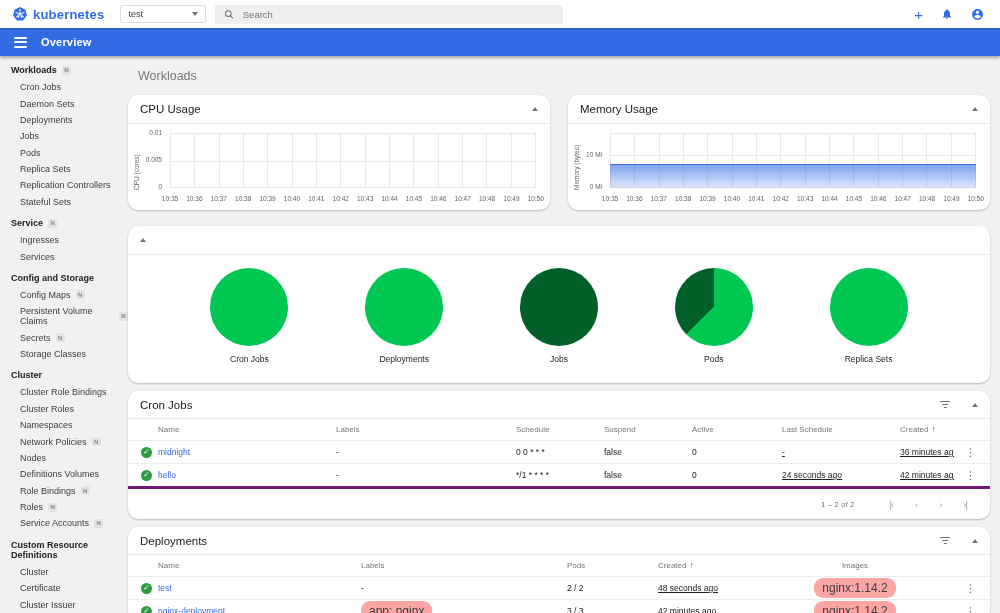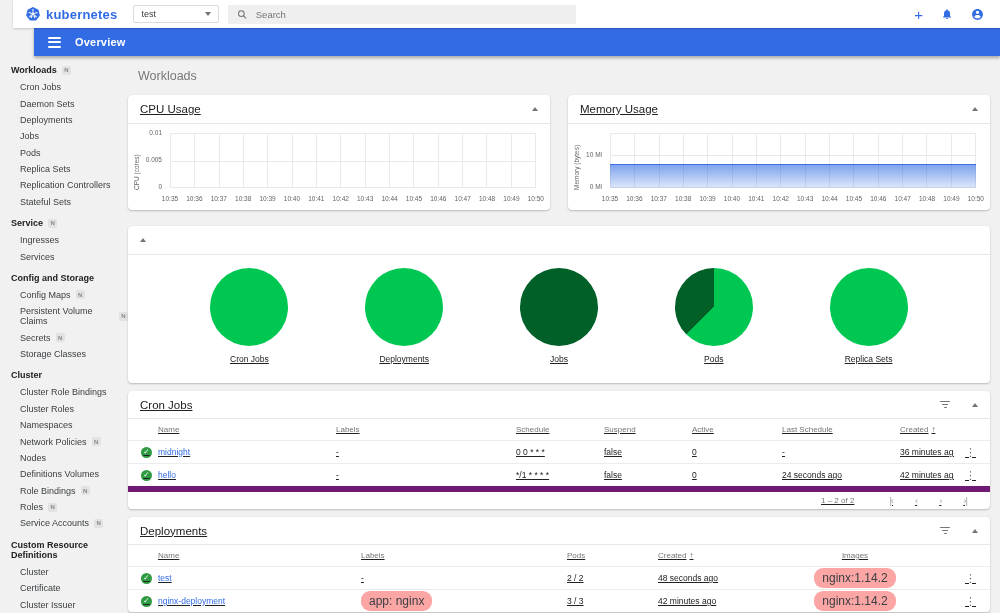--- a/index.html
+++ b/index.html
@@ -3,50 +3,50 @@
 <meta charset="utf-8">
 <style>
   * { box-sizing: border-box; margin: 0; padding: 0; }
   :root{
     --brand:#326ce5; --green:#00c752; --dark-green:#006028; --ok:#2e9b42;
     --text:#202124; --muted:#757575; --grid:#e9e9e9; --divider:#e8e8e8;
   }
   html,body{width:1000px;height:613px;overflow:hidden;background:#f1f1f1;
     font-family:"Liberation Sans", sans-serif; color:var(--text);}
   
-  .topbar{position:fixed;top:0;left:13px;right:0;height:28px;background:#fff;
+  .topbar{position:fixed;top:0;left:0;right:0;height:28px;background:#fff;
     display:flex;align-items:center;z-index:20;box-shadow:0 1px 2px rgba(0,0,0,.18);}
   .brand{display:flex;align-items:center;gap:5px;padding:0 16px 0 12px;cursor:pointer;}
   .brand-text{color:var(--brand);font-weight:700;font-size:13px;letter-spacing:.2px;}
   .ns-select{width:86px;height:18px;border:1px solid #dadce0;border-radius:2px;background:#fff;
     display:flex;align-items:center;justify-content:space-between;padding:0 7px;font-size:9px;color:#3c4043;cursor:pointer;}
   .caret-down{width:0;height:0;border-left:3.5px solid transparent;border-right:3.5px solid transparent;border-top:4px solid #757575;}
   .searchbox{width:348px;height:19px;background:#efefef;border-radius:1px;display:flex;align-items:center;
     margin-left:9px;padding:0 9px;gap:8px;}
   .searchbox input{border:none;background:transparent;outline:none;font-size:9.5px;width:100%;
     font-family:"Liberation Sans",sans-serif;color:#3c4043;}
   .searchbox input::placeholder{color:#757575;}
   .header-actions{margin-left:auto;display:flex;align-items:center;gap:18px;padding-right:16px;}
   .plus-icon{color:var(--brand);font-size:15px;font-weight:400;line-height:1;cursor:pointer;}
   .hicon{cursor:pointer;display:flex;}
   
   .appbar{position:fixed;top:28px;left:0;right:0;height:28px;background:var(--brand);
-    display:flex;align-items:center;gap:14px;padding:0 14px;z-index:19;box-shadow:0 2px 3px rgba(0,0,0,.3);margin-left:34px;}
+    display:flex;align-items:center;gap:14px;padding:0 14px;z-index:19;box-shadow:0 2px 3px rgba(0,0,0,.3);}
   .hamburger{cursor:pointer;}
   .hamburger span{display:block;width:13px;height:2px;background:#fff;margin:2.5px 0;border-radius:1px;}
   .appbar-title{color:#fff;font-size:11px;font-weight:700;letter-spacing:.2px;}
   
   .sidebar{position:fixed;top:56px;left:0;bottom:0;width:128px;overflow:hidden;padding-top:1px;}
   .nav-header{font-size:9px;font-weight:700;color:#202124;padding:8px 0 4px 11px;display:flex;align-items:center;gap:5px;cursor:pointer;}
   .nav-item{font-size:9px;color:#3c4043;padding:3.2px 0 3.2px 20px;display:flex;align-items:center;gap:5px;cursor:pointer;}
   .badge{background:#e2e2e2;color:#8a8a8a;font-size:6px;font-weight:700;padding:1.5px 2.5px;border-radius:2px;line-height:1;}
   
   .content{position:absolute;top:56px;left:128px;width:862px;}
   .page-title{font-size:12.5px;color:#787878;padding:13px 0 12px 10px;}
-  .card{background:#fff;border-radius:4px;box-shadow:0 1px 2px rgba(0,0,0,.22),0 0 1px rgba(0,0,0,.12);text-decoration:underline;}
+  .card{background:#fff;border-radius:10px;box-shadow:0 1px 2px rgba(0,0,0,.22),0 0 1px rgba(0,0,0,.12);}
   .charts-row{display:flex;gap:18px;margin-bottom:16px;}
   .chart-card{flex:1;height:115px;}
   .card-header{height:29px;display:flex;align-items:center;padding:0 12px;border-bottom:1px solid var(--divider);}
   .card-title{font-size:11.5px;color:#202124;flex:1;}
   .collapse-arrow{width:0;height:0;border-left:3.5px solid transparent;border-right:3.5px solid transparent;
     border-bottom:4.5px solid #757575;cursor:pointer;}
   
   .chart-body{position:relative;height:84px;}
   .ylabel{position:absolute;left:5px;top:8px;bottom:18px;display:flex;align-items:center;
     writing-mode:vertical-rl;transform:rotate(180deg);font-size:6.5px;color:#5f6368;}
@@ -75,21 +75,21 @@
   .thead{height:21px;font-size:8px;color:#757575;}
   .trow{height:23px;border-top:1px solid #ececec;font-size:8.5px;color:#202124;}
   .cell{padding-right:16px;overflow:hidden;white-space:nowrap;}
   .sort-arrow{font-size:8px;color:#5f6368;margin-left:3px;}
   .ok-icon{width:11px;height:11px;border-radius:50%;background:var(--ok);color:#fff;font-size:7.5px;
     display:flex;align-items:center;justify-content:center;line-height:1;}
   .link{color:var(--brand);text-decoration:none;cursor:pointer;}
   .ago{text-decoration:underline;cursor:default;}
   .chip{display:inline-block;background:#fca5a5;border-radius:9px;padding:3px 8px;font-size:12px;color:#3c4043;}
   .kebab{font-size:11px;color:#616161;cursor:pointer;padding:0 4px;}
-  .tfoot{display:flex;align-items:center;justify-content:flex-end;gap:0;height:23px;border-top:6px solid #701a75;
+  .tfoot{display:flex;align-items:center;justify-content:flex-end;gap:0;height:33px;border-top:3px solid #701a75;
     font-size:8px;color:#757575;padding-right:12px;}
   .range-label{margin-right:24px;}
   .pg{color:#9e9e9e;font-size:9.5px;padding:0 11px;cursor:pointer;letter-spacing:-1px;}
   
   .c-icon{width:30px;padding-left:13px;} .c-name{width:178px;} .c-labels{width:180px;}
   .c-schedule{width:88px;} .c-suspend{width:88px;} .c-active{width:90px;}
   .c-lastsched{width:118px;} .c-created{flex:1;} .c-menu{width:36px;text-align:right;padding-right:10px;}
   
   .d-icon{width:30px;padding-left:13px;} .d-name{width:203px;} .d-labels{width:206px;}
   .d-pods{width:91px;} .d-created{width:114px;} .d-images{flex:1;text-align:center;} .d-menu{width:36px;text-align:right;padding-right:10px;}

